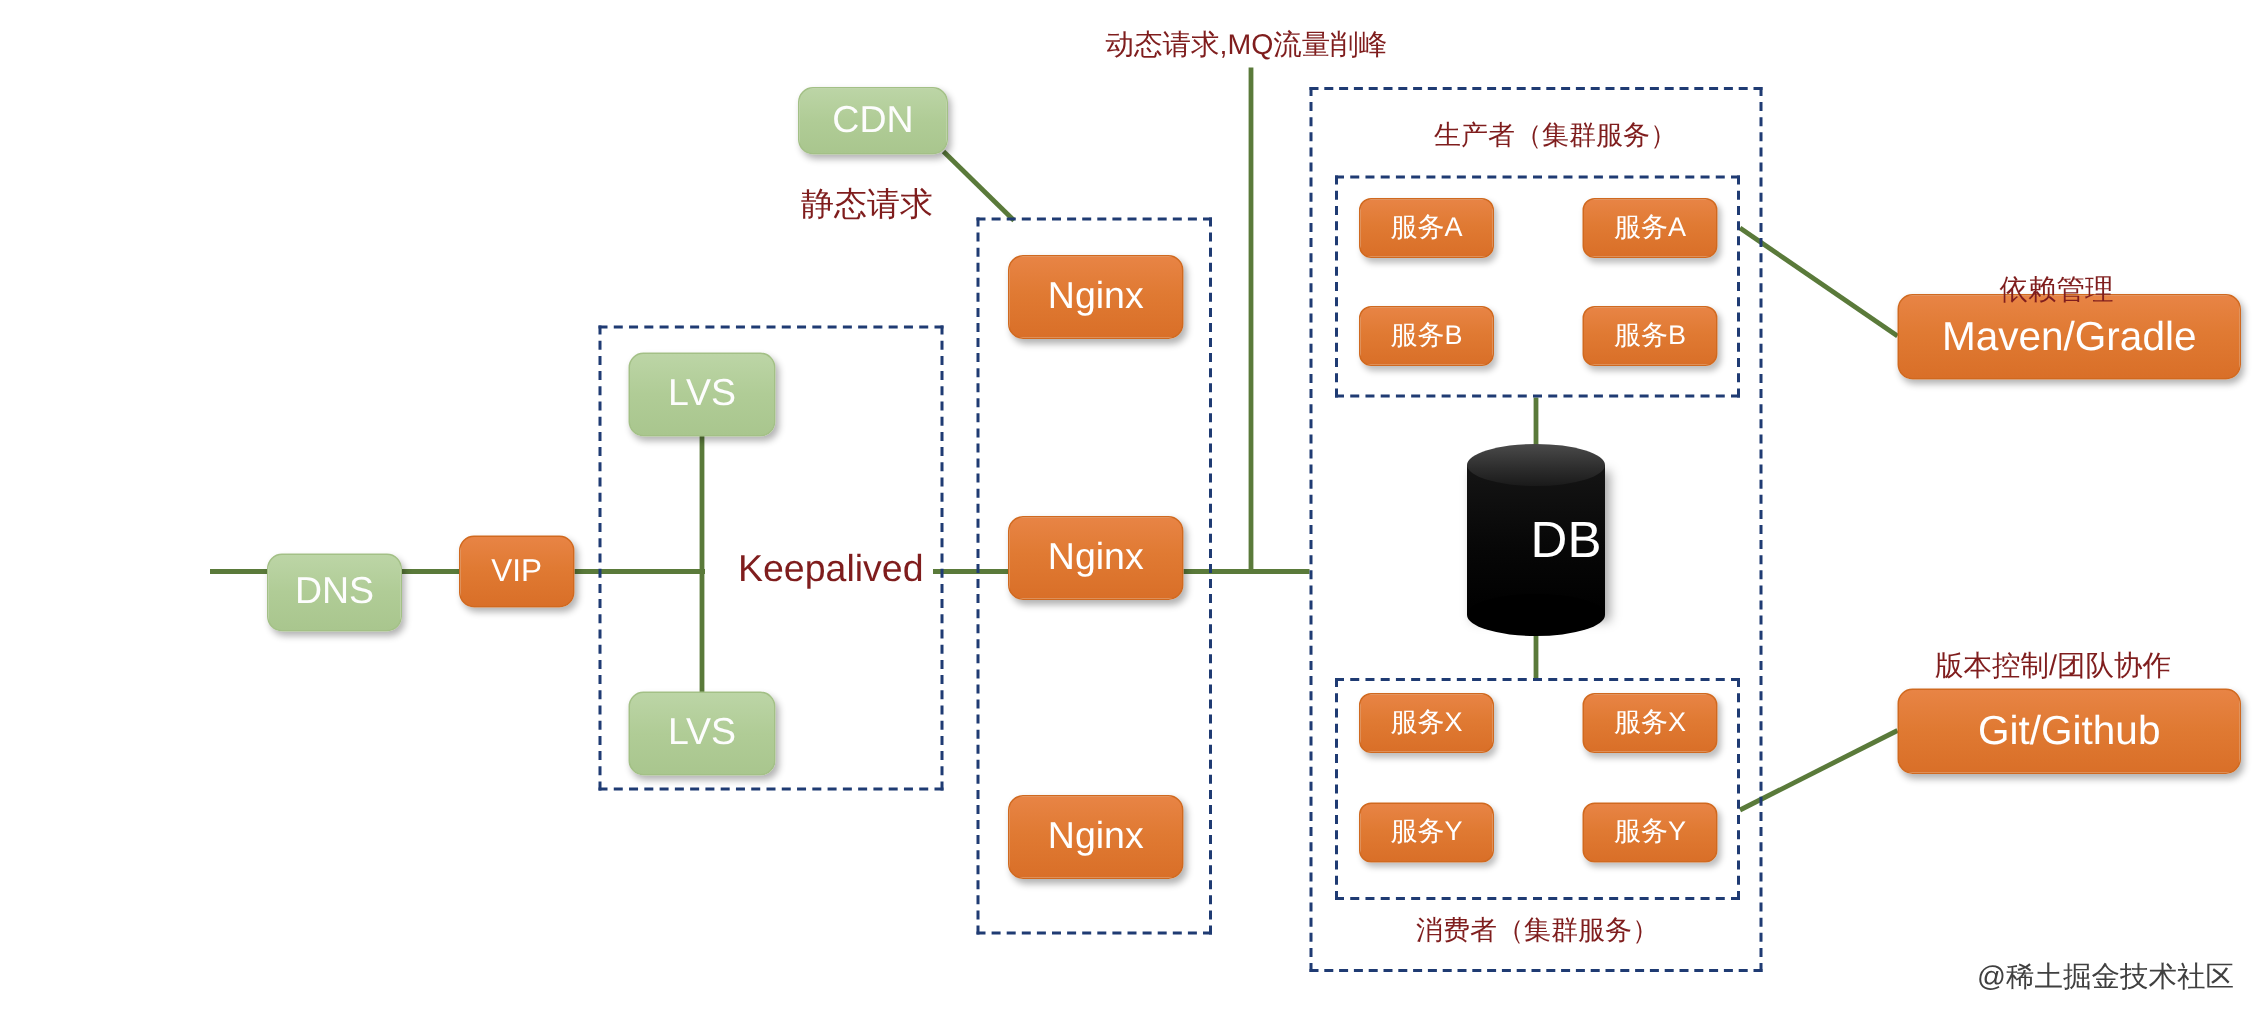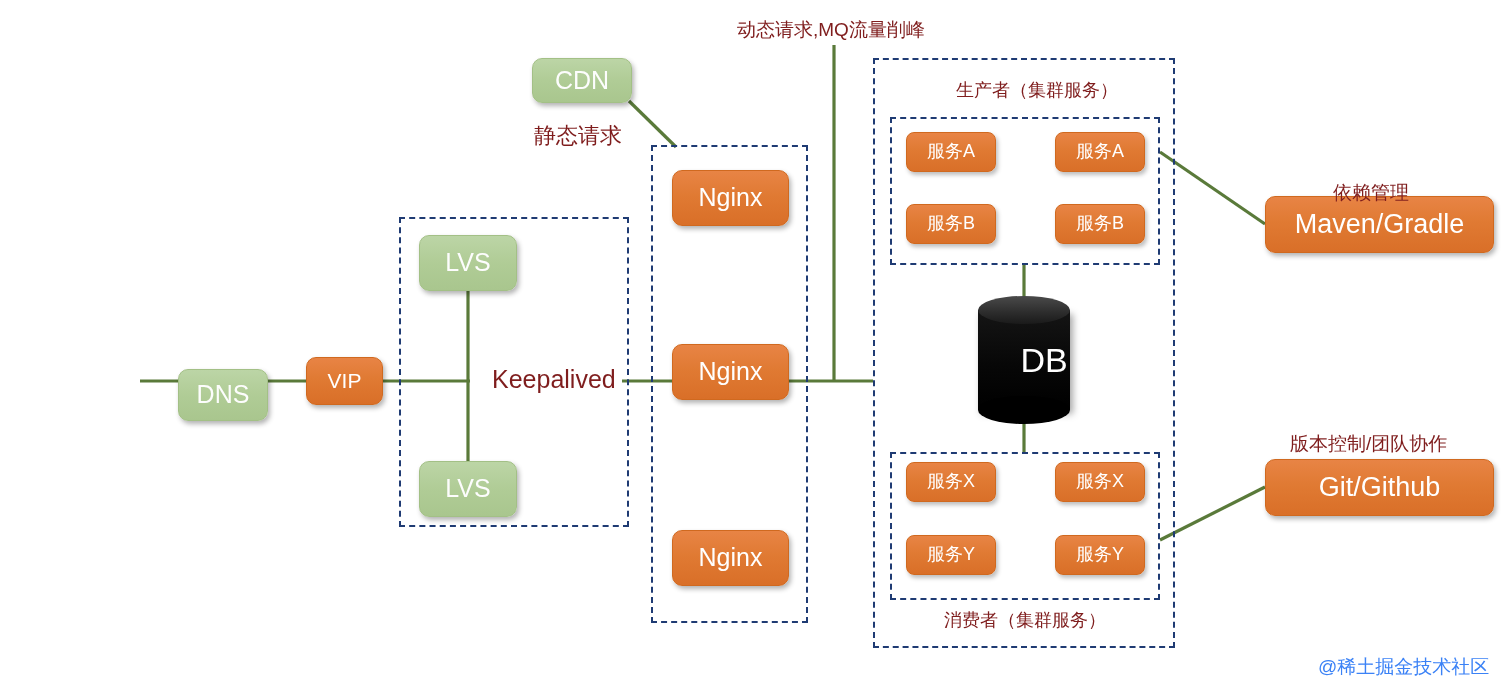--- a/index.html
+++ b/index.html
@@ -109,25 +109,24 @@
     display: flex;
     align-items: center;
     justify-content: center;
     color: #ffffff;
     font-size: 34px;
     z-index: 2;
     padding-left: 20px;
   }
   .watermark {
     position: absolute;
-    color: #3b82f6;
+    color: #404040;
     font-size: 19px;
     z-index: 5;
     white-space: nowrap;
-    margin-top: 16px;
   }
 </style>
 </head>
 <body>
 
 <div id="canvas">
 
   <svg id="wires" viewBox="0 0 1512 681" xmlns="http://www.w3.org/2000/svg">
     <g stroke="#5a7a3a" stroke-width="3.2" fill="none" stroke-linecap="butt">
 

